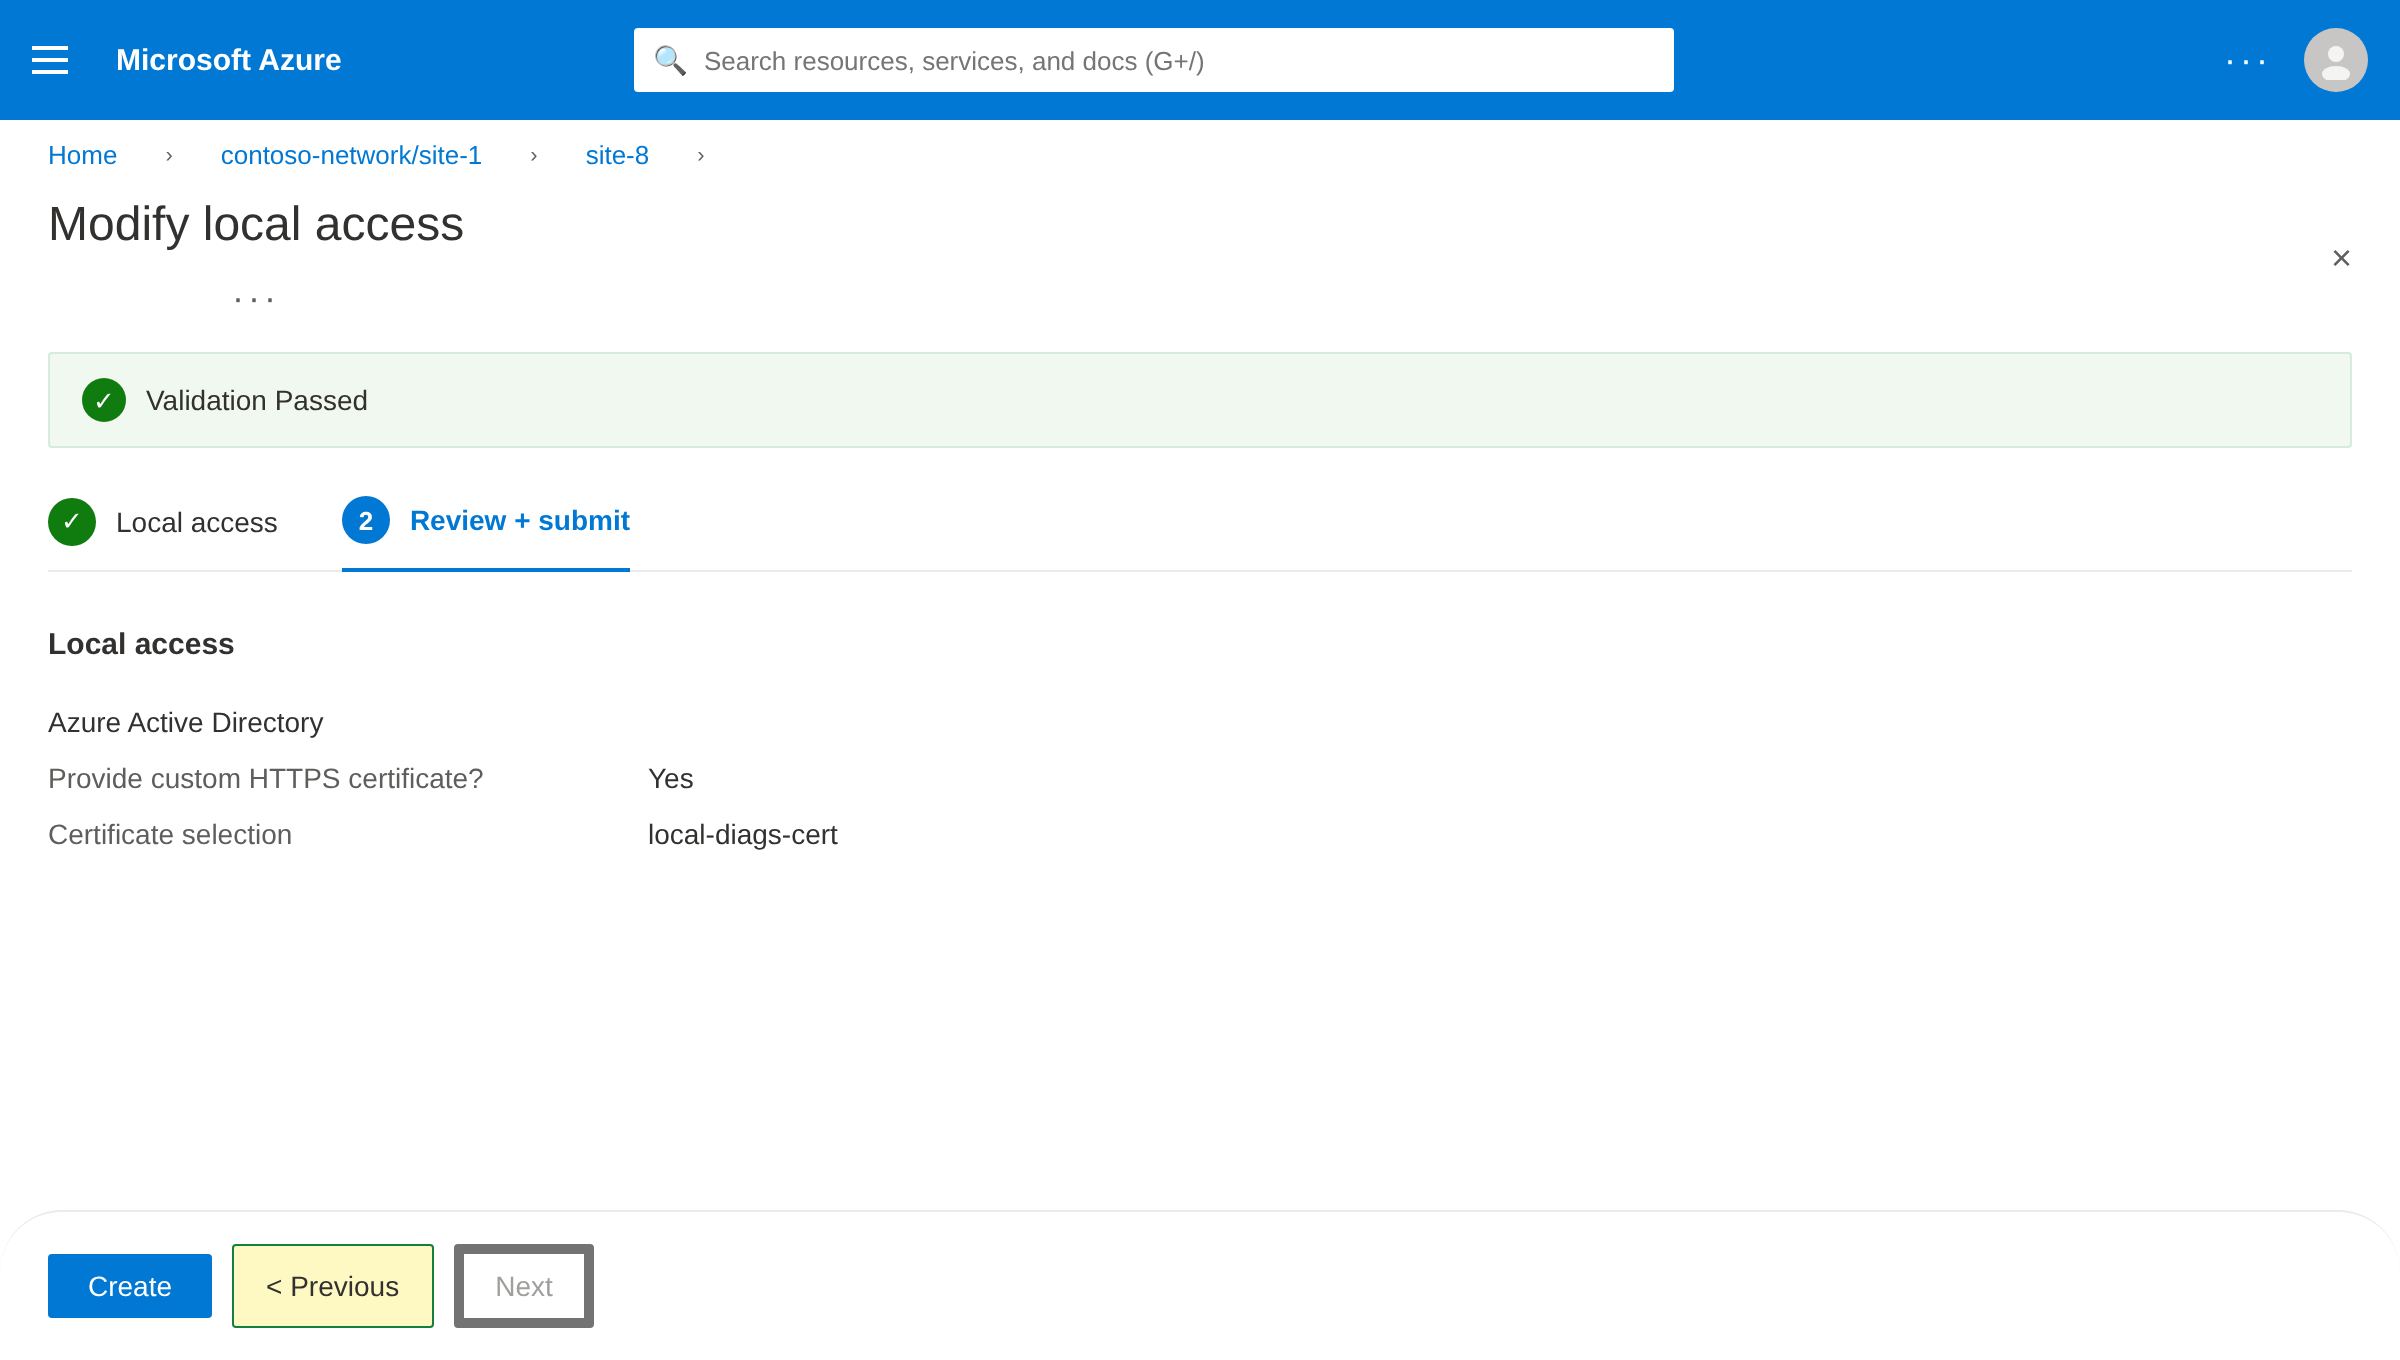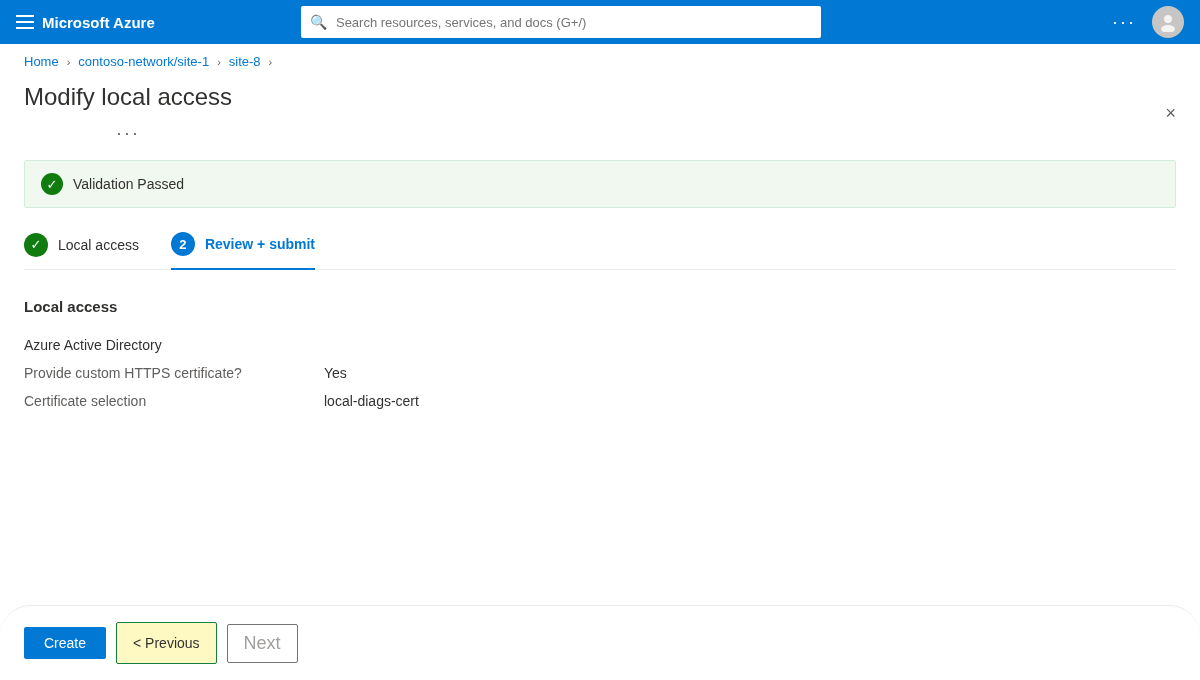--- a/index.html
+++ b/index.html
@@ -1,25 +1,25 @@
 <!DOCTYPE html>
 <html><head>
   <meta charset="utf-8">
   <style>
     * { box-sizing: border-box; margin: 0; padding: 0; }
     body { font-family: 'Segoe UI', Arial, sans-serif; font-size: 14px; color: #323130; background: #fff; height: 680px; width: 1200px; overflow: hidden; display: flex; flex-direction: column; }
 
     
     .top-nav {
       background: #0078d4;
-      height: 44px;
+      height: 60px;
       display: flex;
       align-items: center;
       padding: 0 16px;
-      gap: 0;
+      gap: 16px;
       flex-shrink: 0;
     }
     .hamburger-icon { color: white; font-size: 18px; cursor: pointer; display: flex; flex-direction: column; gap: 4px; }
     .hamburger-icon span { display: block; width: 18px; height: 2px; background: white; }
     .brand-title { color: white; font-weight: 600; font-size: 15px; margin-left: 8px; white-space: nowrap; }
     .search-bar {
       flex: 1;
       max-width: 520px;
       margin: 0 auto;
       background: white;
@@ -38,21 +38,21 @@
       width: 32px; height: 32px; border-radius: 50%; background: #c8c6c4;
       display: flex; align-items: center; justify-content: center;
       color: white; font-size: 18px; cursor: pointer;
     }
 
     
     .breadcrumb {
       padding: 10px 24px;
       display: flex;
       align-items: center;
-      gap: 8px;
+      gap: 24px;
       font-size: 13px;
       flex-shrink: 0;
     }
     .breadcrumb a { color: #0078d4; text-decoration: none; }
     .breadcrumb .chevron { color: #605e5c; font-size: 11px; }
 
     
     .page-header {
       padding: 4px 24px 16px;
       display: flex;
@@ -142,22 +142,22 @@
       background: #0078d4; color: white; border: none;
       padding: 8px 20px; font-size: 14px; cursor: pointer;
       border-radius: 2px; min-width: 80px;
     }
     .btn-previous {
       background: #fef9c3; color: #323130; border: 1px solid #15803d;
       padding: 12px 16px; font-size: 14px; cursor: pointer;
       border-radius: 2px;
     }
     .btn-next {
-      background: white; color: #a19f9d; border: 1px solid #737373;
-      padding: 8px 16px; font-size: 18px; cursor: pointer;
+      background: white; color: #a19f9d; border: 5px solid #737373;
+      padding: 8px 16px; font-size: 14px; cursor: pointer;
       border-radius: 2px;
     }
   </style>
 </head>
 <body>
 
 <nav class="top-nav">
   <div class="hamburger-icon">
     <span></span>
       <span></span>

